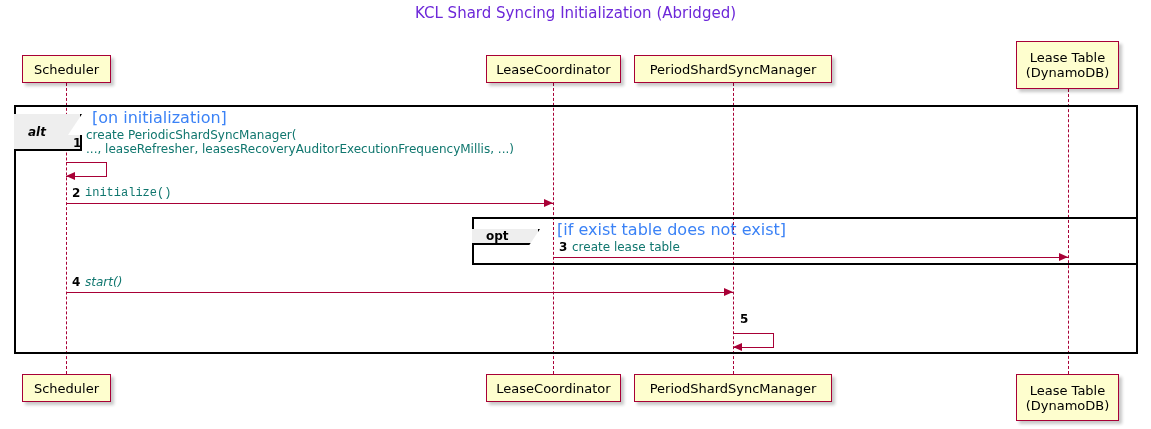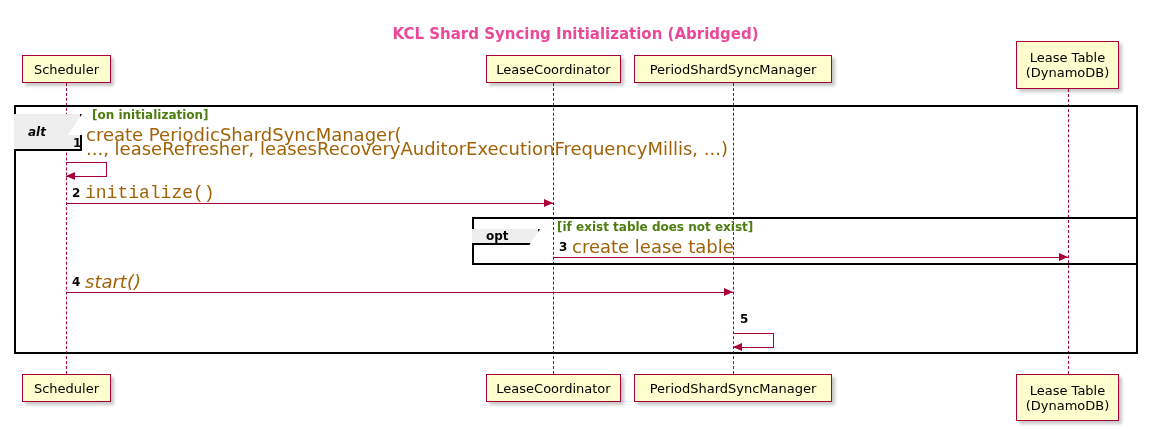--- a/index.html
+++ b/index.html
@@ -10,27 +10,27 @@
   #canvas {
     position: relative;
     width: 1151px;
     height: 429px;
     background: #FFFFFF;
     font-family: "DejaVu Sans", sans-serif;
     overflow: hidden;
   }
   .title {
     position: absolute;
-    top: 25px;
+    top: 4px;
     left: 0;
     width: 1151px;
     text-align: center;
     font-size: 15px;
-    font-weight: bold;
-    color: #ec4899;
+    font-weight: normal;
+    color: #6d28d9;
     white-space: nowrap;
   }
   
   .participant {
     position: absolute;
     box-sizing: border-box;
     background: #FEFECE;
     border: 1.5px solid #A80036;
     color: #000000;
     font-size: 13px;
@@ -74,23 +74,23 @@
     right: -2px;
     top: 0;
     width: 0;
     height: 0;
     border-style: solid;
     border-width: 0 0 21px 14px;
     border-color: transparent transparent #FFFFFF transparent;
   }
   .frame-cond {
     position: absolute;
-    font-size: 12px;
-    font-weight: bold;
-    color: #4d7c0f;
+    font-size: 16px;
+    font-weight: normal;
+    color: #3b82f6;
     white-space: nowrap;
   }
   
   .msg-line {
     position: absolute;
     height: 0;
     border-top: 1.4px solid #A80036;
   }
   .arrow-right {
     position: absolute;
@@ -117,22 +117,22 @@
   }
   .msg-num {
     position: absolute;
     font-size: 12px;
     font-weight: bold;
     color: #000000;
     white-space: nowrap;
   }
   .msg-text {
     position: absolute;
-    font-size: 18px;
-    color: #a16207;
+    font-size: 12px;
+    color: #0f766e;
     white-space: pre-line;
     line-height: 14px;
   }
 </style>
 </head>
 <body>
 
 <div id="canvas">
 
   <div class="title">KCL Shard Syncing Initialization (Abridged)</div>

